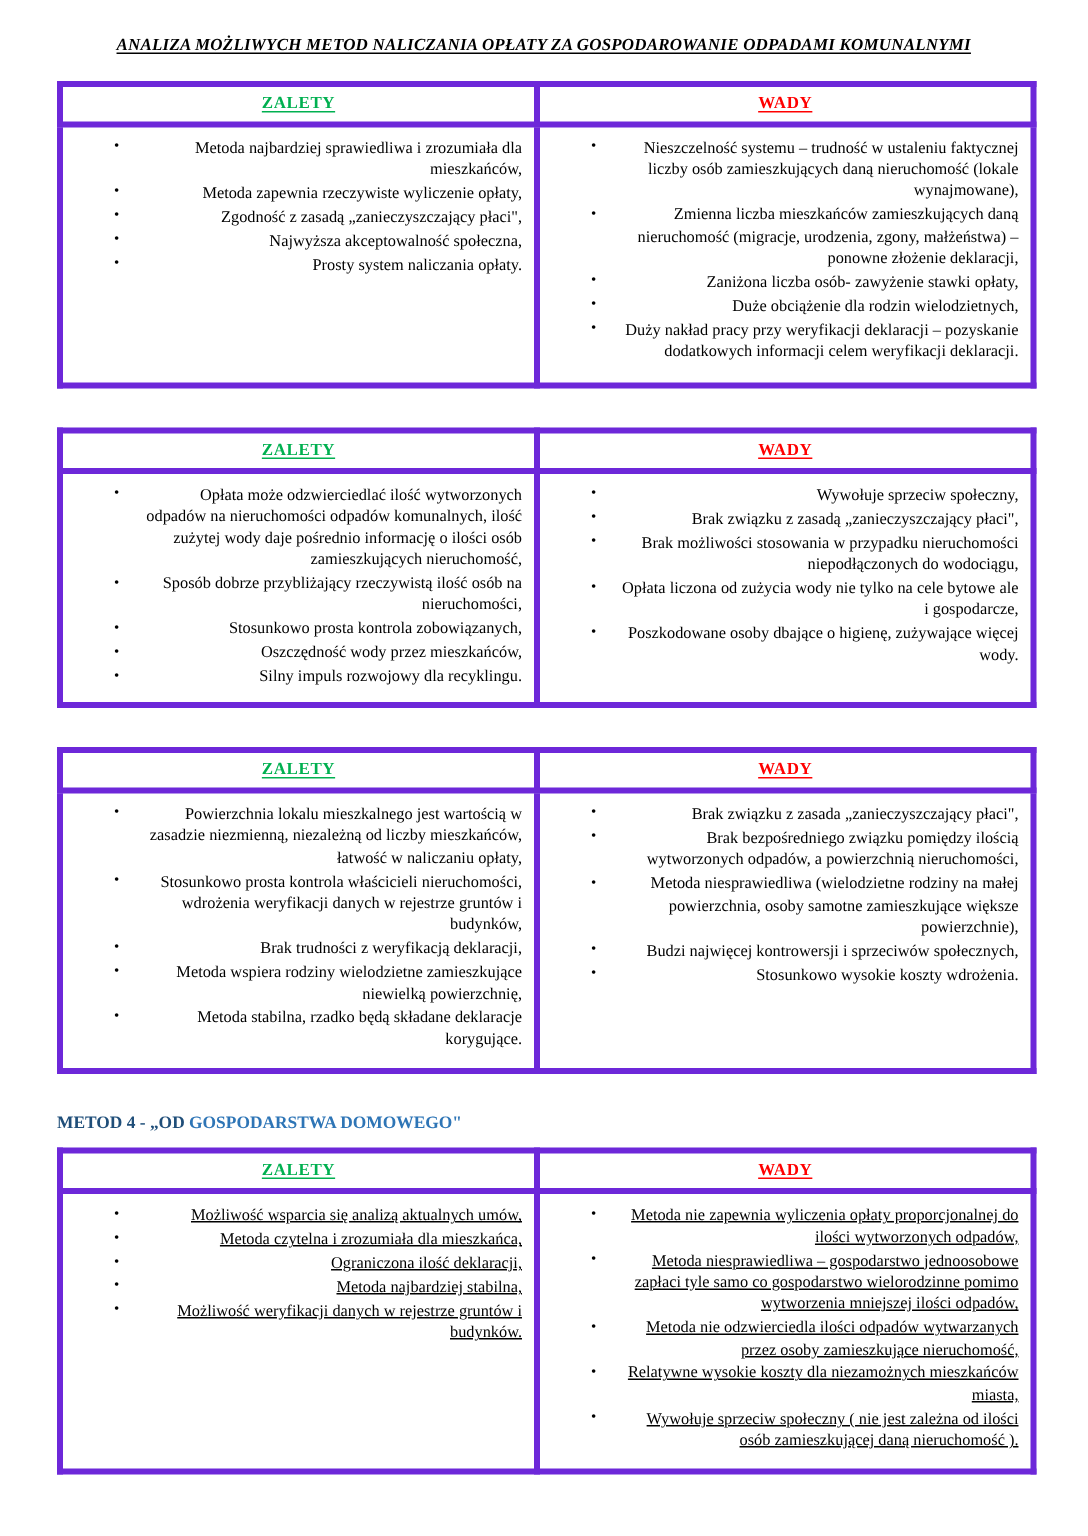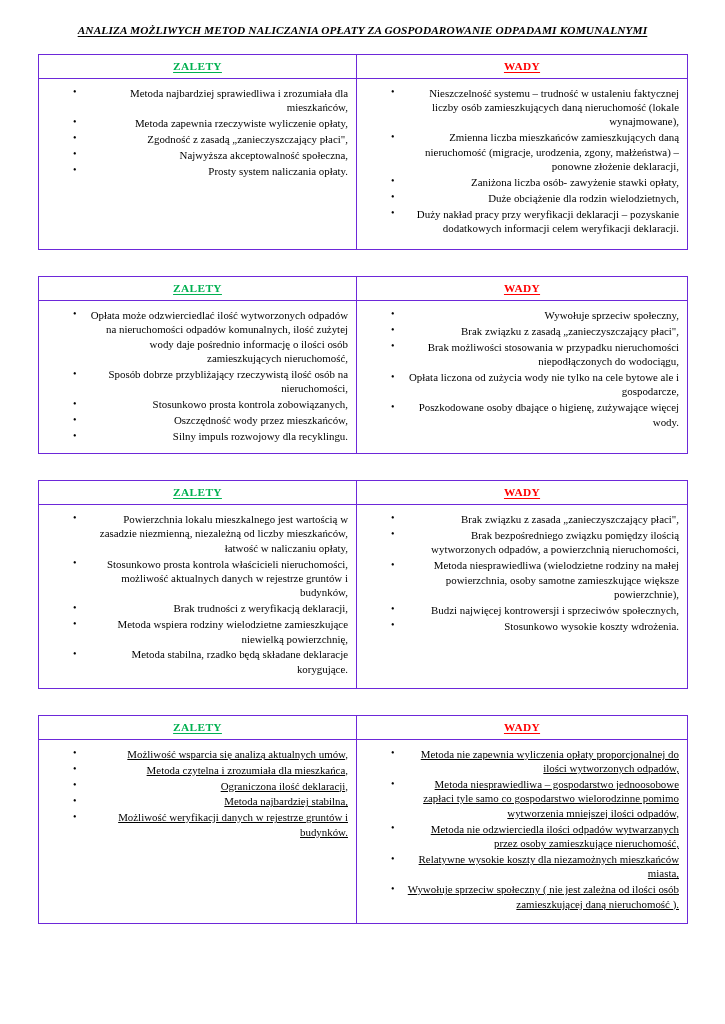--- a/index.html
+++ b/index.html
@@ -52,21 +52,21 @@
     width: 649px;
     border-collapse: collapse;
     table-layout: fixed;
     margin: 0 0 26px 0;
   }
   table.cmp col.col-pros { width: 318px; }
   table.cmp col.col-cons { width: 331px; }
 
   table.cmp th,
   table.cmp td {
-    border: 1px solid #6d28d9;
+    border: 4px solid #6d28d9;
     vertical-align: top;
     padding: 0;
   }
   table.cmp th {
     text-align: center;
     padding: 5px 0 6px 0;
     font-size: 11.3px;
     font-weight: bold;
     letter-spacing: 0.4px;
   }
@@ -193,38 +193,39 @@
           <tr>
             <th><span class="hdr-pros">ZALETY</span></th>
             <th><span class="hdr-cons">WADY</span></th>
           </tr>
         </thead>
         <tbody>
           <tr>
             <td>
               <ul class="bullets">
                 <li>Powierzchnia lokalu mieszkalnego jest wartością  w zasadzie niezmienną, niezależną od liczby mieszkańców, łatwość w naliczaniu opłaty,</li>
-                <li>Stosunkowo prosta kontrola właścicieli nieruchomości, możliwość aktualnych danych w rejestrze gruntów i budynków,</li>
+                <li>Stosunkowo prosta kontrola właścicieli nieruchomości, wdrożenia weryfikacji danych w rejestrze gruntów i budynków,</li>
                 <li>Brak trudności z weryfikacją deklaracji,</li>
                 <li>Metoda wspiera rodziny wielodzietne zamieszkujące niewielką powierzchnię,</li>
                 <li>Metoda stabilna, rzadko będą składane deklaracje korygujące.</li>
               </ul>
             </td>
             <td>
               <ul class="bullets">
                 <li>Brak związku z zasada „zanieczyszczający płaci",</li>
                 <li>Brak bezpośredniego związku pomiędzy ilością wytworzonych odpadów, a powierzchnią nieruchomości,</li>
                 <li>Metoda niesprawiedliwa (wielodzietne rodziny na małej powierzchnia, osoby samotne zamieszkujące większe powierzchnie),</li>
                 <li>Budzi najwięcej kontrowersji i sprzeciwów społecznych,</li>
                 <li>Stosunkowo wysokie koszty wdrożenia.</li>
               </ul>
             </td>
           </tr>
         </tbody>
       </table>
+      <div class="section-heading"><span class="seg-dark">METOD 4 - „OD </span><span class="seg-light">GOSPODARSTWA DOMOWEGO"</span></div>
       <table class="cmp t4">
         <colgroup>
           <col class="col-pros">
           <col class="col-cons">
         </colgroup>
         <thead>
           <tr>
             <th><span class="hdr-pros">ZALETY</span></th>
             <th><span class="hdr-cons">WADY</span></th>
           </tr>

